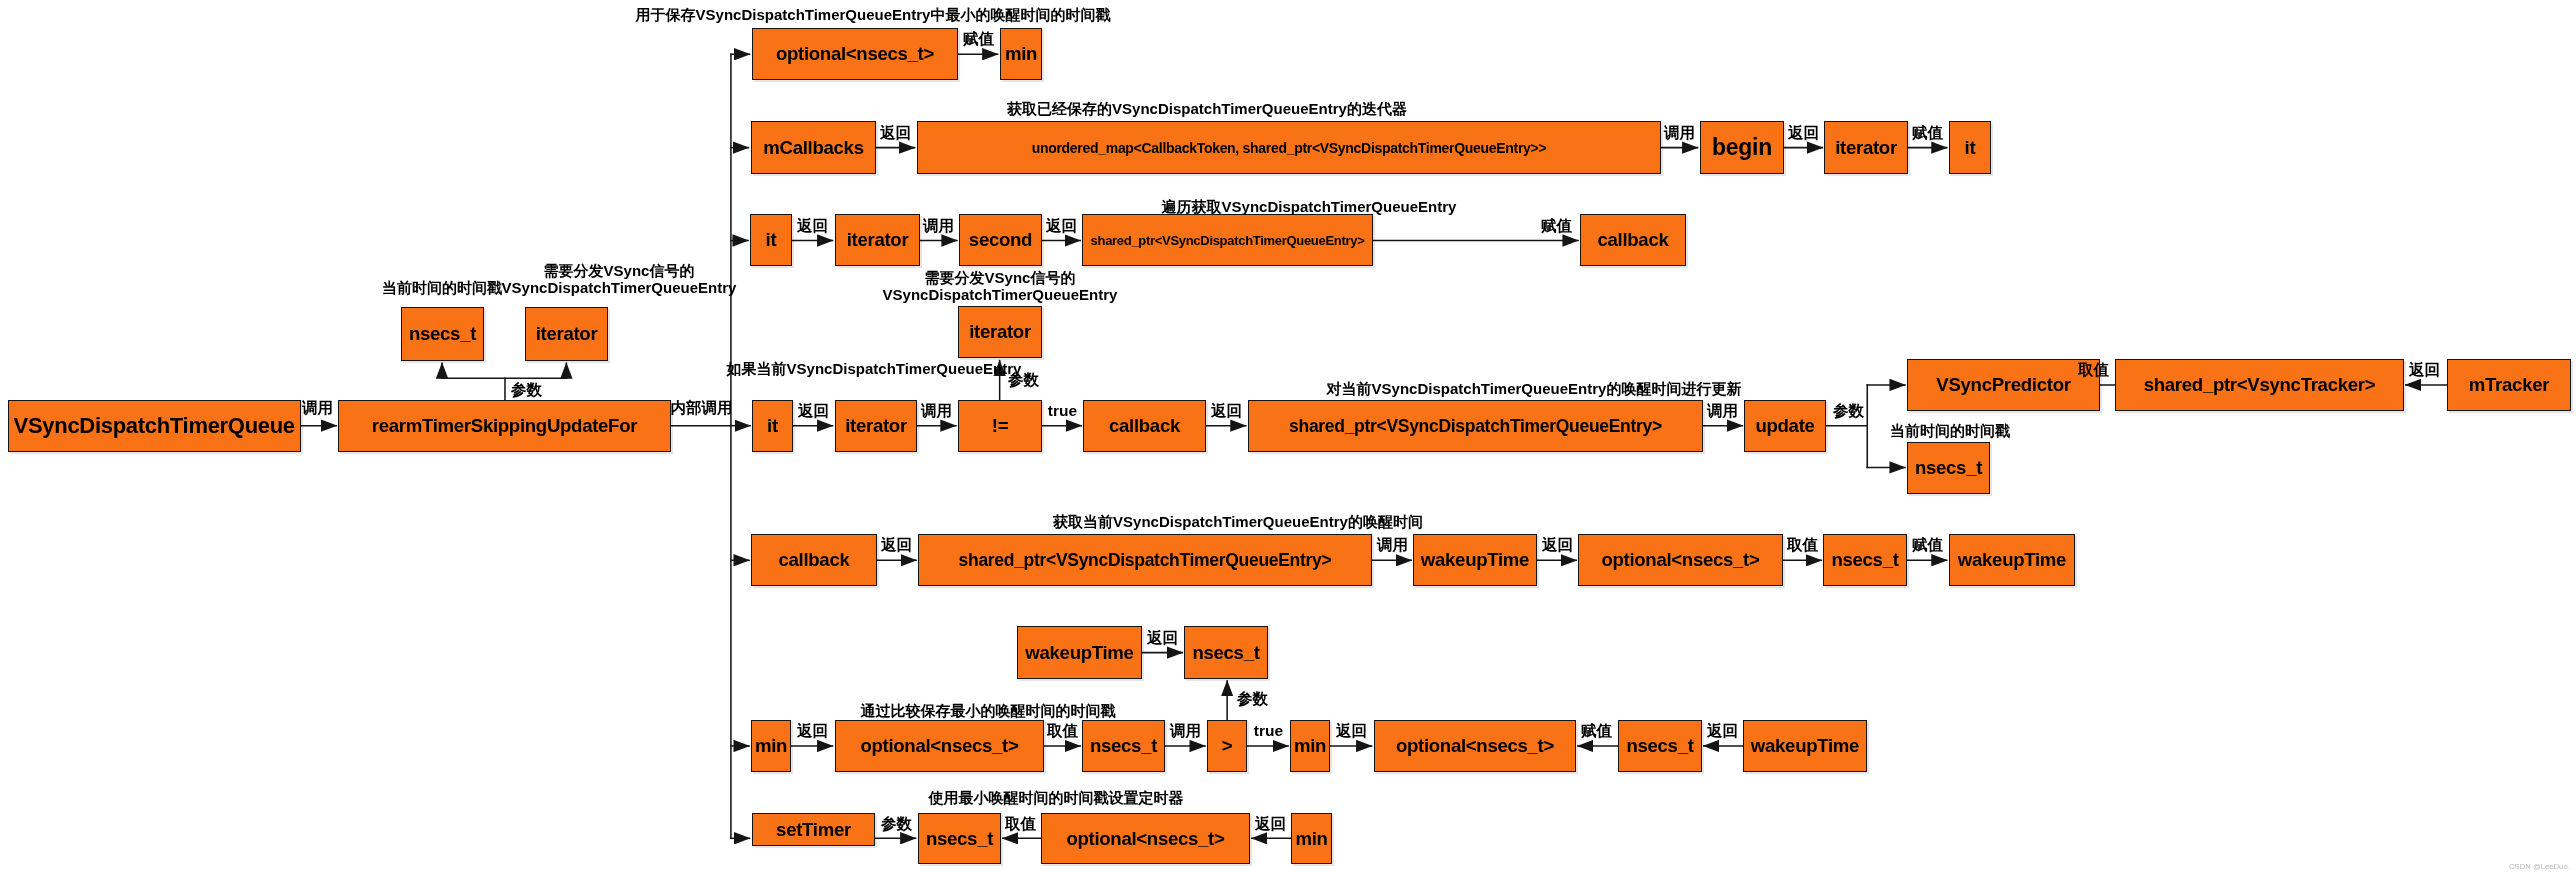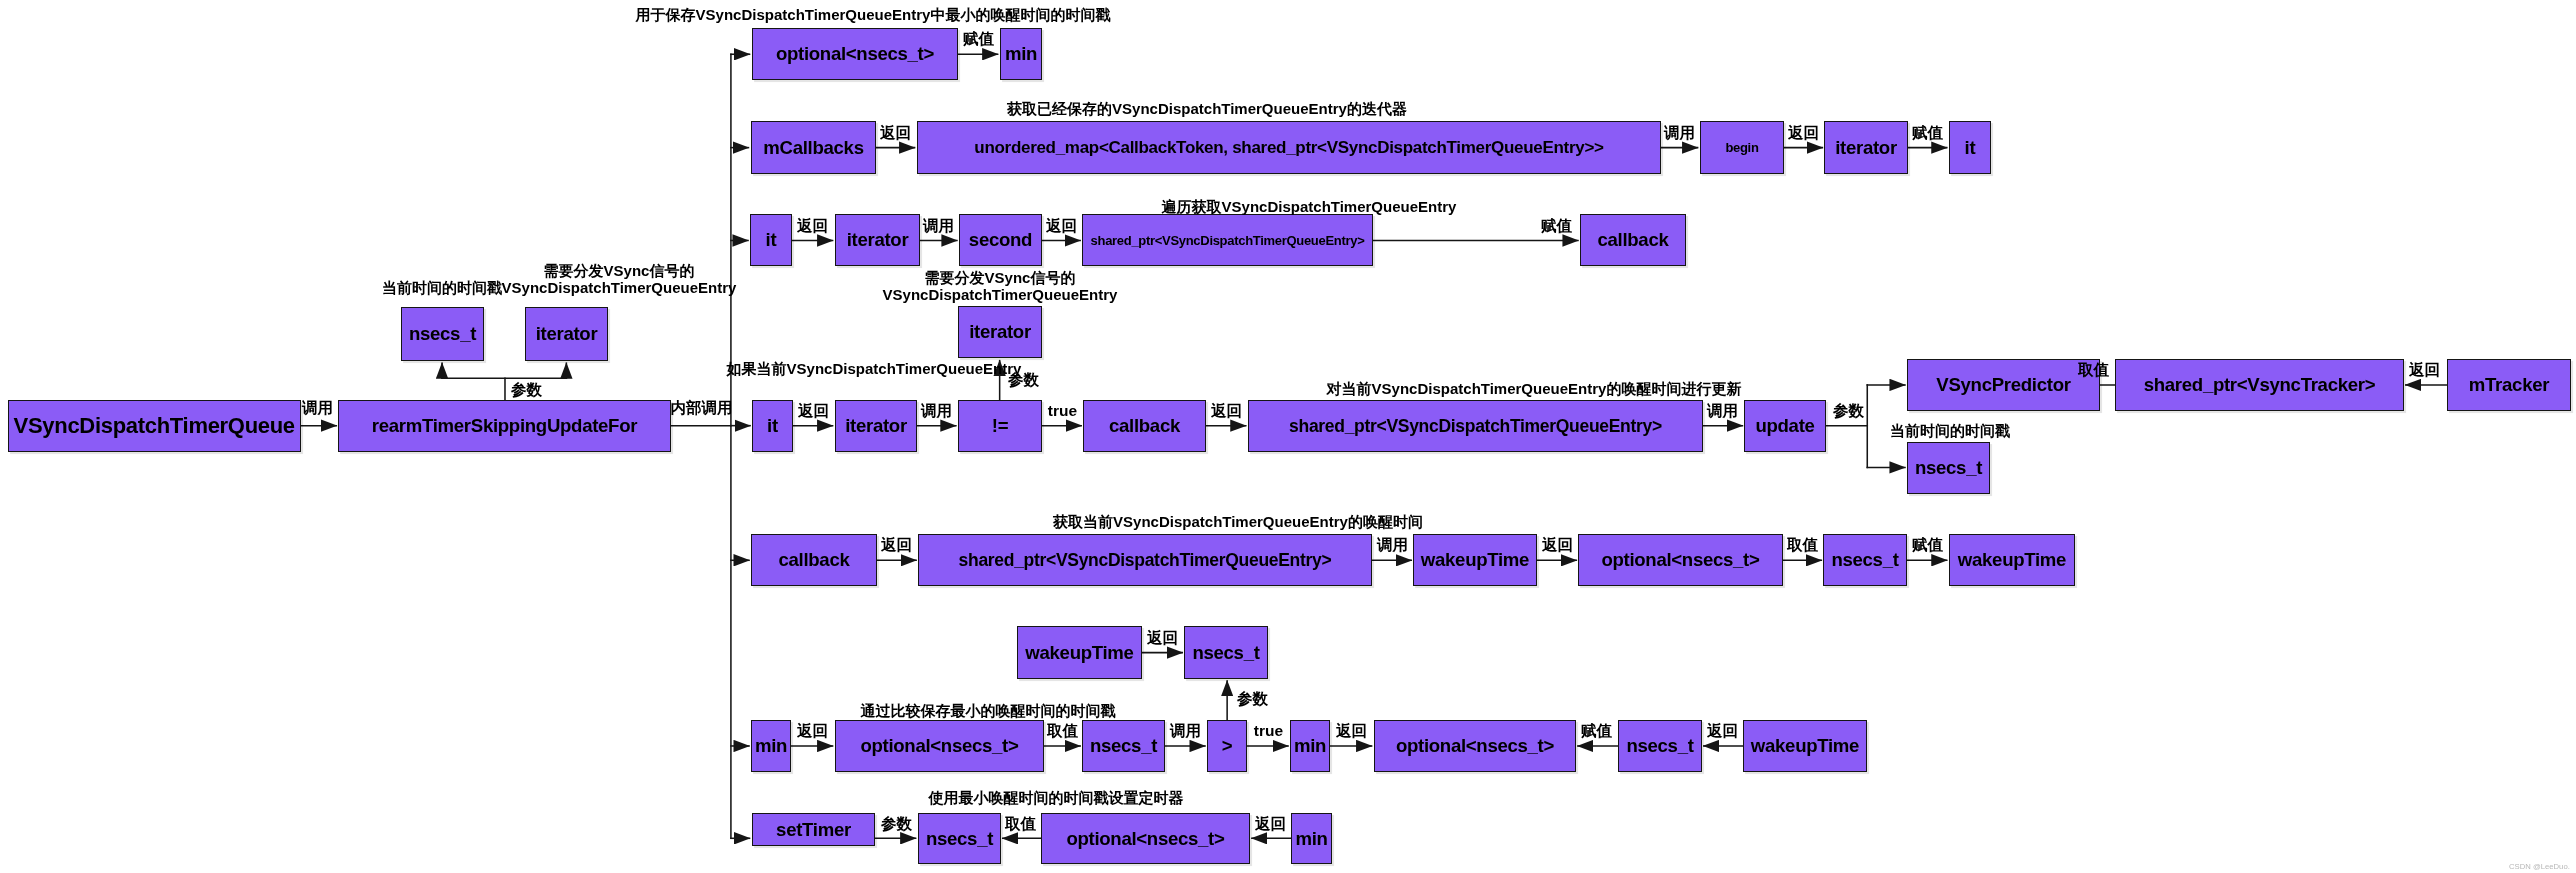--- a/index.html
+++ b/index.html
@@ -2,21 +2,21 @@
 <html style="font-size:8.3px"><head>
 <meta charset="utf-8">
 <style>
   html,body{margin:0;padding:0;background:#ffffff;}
   .canvas{
     position:relative;width:2576px;height:874px;background:#ffffff;
     font-family:"Liberation Sans","DejaVu Sans",sans-serif;overflow:hidden;
   }
   svg.edges{position:absolute;left:0;top:0;}
   .node{
-    position:absolute;background:#8b5cf6;border:1.5px solid #151515;
+    position:absolute;background:#f97316;border:1.5px solid #151515;
     box-shadow:2.1px 2.1px 0 rgba(0,0,0,0.10);
     display:flex;align-items:center;justify-content:center;
     font-weight:bold;color:#000;white-space:nowrap;box-sizing:border-box;
     letter-spacing:-0.3px;
   }
   .edge-label{
     position:absolute;font-size:15.5px;font-weight:bold;color:#000;
     text-align:center;line-height:20.6px;white-space:nowrap;
   }
   .note{
@@ -93,22 +93,22 @@
       <line x1="2503" y1="1625" x2="2427" y2="1625" stroke="#151515" stroke-width="3" stroke-linecap="square" marker-end="url(#arrowhead)"></line>
     </svg>
   <div id="nodes-layer">
       <div class="node" style="left: 7.7px; top: 400px; width: 293px; height: 52px; font-size: 22px;">VSyncDispatchTimerQueue</div>
       <div class="node" style="left: 338px; top: 400px; width: 333px; height: 52px; font-size: 18.6px;">rearmTimerSkippingUpdateFor</div>
       <div class="node" style="left: 401px; top: 307px; width: 83px; height: 54px; font-size: 18.6px;">nsecs_t</div>
       <div class="node" style="left: 525px; top: 307px; width: 83px; height: 54px; font-size: 18.6px;">iterator</div>
       <div class="node" style="left: 752px; top: 28px; width: 206px; height: 52px; font-size: 18.6px;">optional&lt;nsecs_t&gt;</div>
       <div class="node" style="left: 1000px; top: 28px; width: 42px; height: 52px; font-size: 18.6px;">min</div>
       <div class="node" style="left: 751px; top: 121px; width: 125px; height: 53px; font-size: 18.6px;">mCallbacks</div>
-      <div class="node" style="left: 917px; top: 121px; width: 744px; height: 53px; font-size: 17px;">unordered_map&lt;CallbackToken, shared_ptr&lt;VSyncDispatchTimerQueueEntry&gt;&gt;</div>
-      <div class="node" style="left: 1700px; top: 121px; width: 84px; height: 53px; font-size: 13px;">begin</div>
+      <div class="node" style="left: 917px; top: 121px; width: 744px; height: 53px; font-size: 14px;">unordered_map&lt;CallbackToken, shared_ptr&lt;VSyncDispatchTimerQueueEntry&gt;&gt;</div>
+      <div class="node" style="left: 1700px; top: 121px; width: 84px; height: 53px; font-size: 23px;">begin</div>
       <div class="node" style="left: 1824px; top: 121px; width: 84px; height: 53px; font-size: 18.6px;">iterator</div>
       <div class="node" style="left: 1949px; top: 121px; width: 42px; height: 53px; font-size: 18.6px;">it</div>
       <div class="node" style="left: 750px; top: 214px; width: 42px; height: 52px; font-size: 18.6px;">it</div>
       <div class="node" style="left: 835px; top: 214px; width: 85px; height: 52px; font-size: 18.6px;">iterator</div>
       <div class="node" style="left: 959px; top: 214px; width: 83px; height: 52px; font-size: 18.6px;">second</div>
       <div class="node" style="left: 1082px; top: 214px; width: 291px; height: 52px; font-size: 13px;">shared_ptr&lt;VSyncDispatchTimerQueueEntry&gt;</div>
       <div class="node" style="left: 1580px; top: 214px; width: 106px; height: 52px; font-size: 18.6px;">callback</div>
       <div class="node" style="left: 958px; top: 306px; width: 84px; height: 52px; font-size: 18.6px;">iterator</div>
       <div class="node" style="left: 752px; top: 400px; width: 41px; height: 52px; font-size: 18.6px;">it</div>
       <div class="node" style="left: 835px; top: 400px; width: 82px; height: 52px; font-size: 18.6px;">iterator</div>

